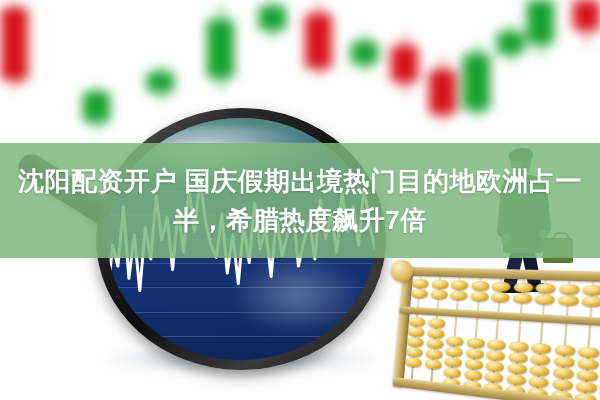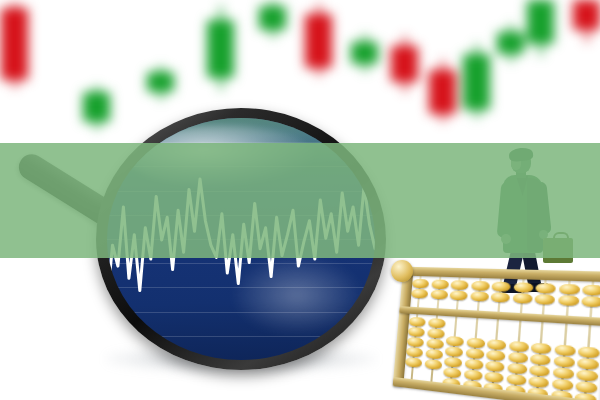--- a/index.html
+++ b/index.html
@@ -303,14 +303,18 @@
         <div class="bead" style="left: 167px; top: 106px;"></div>
         <div class="ab-rail" style="top: 0px;"></div>
         <div class="ab-rail" style="top: 40px; height: 7px;"></div>
         <div class="ab-rail" style="bottom: 0px; top: 111px;"></div>
       </div>
     <div id="abacus-knob"></div>
   </div>
 
   <div id="banner"></div>
 
+  <div id="headline">
+    <span class="hl-line">沈阳配资开户 国庆假期出境热门目的地欧洲占一</span>
+    <span class="hl-line">半，希腊热度飙升7倍</span>
+  </div>
 
 </div>
 
 </body></html>

